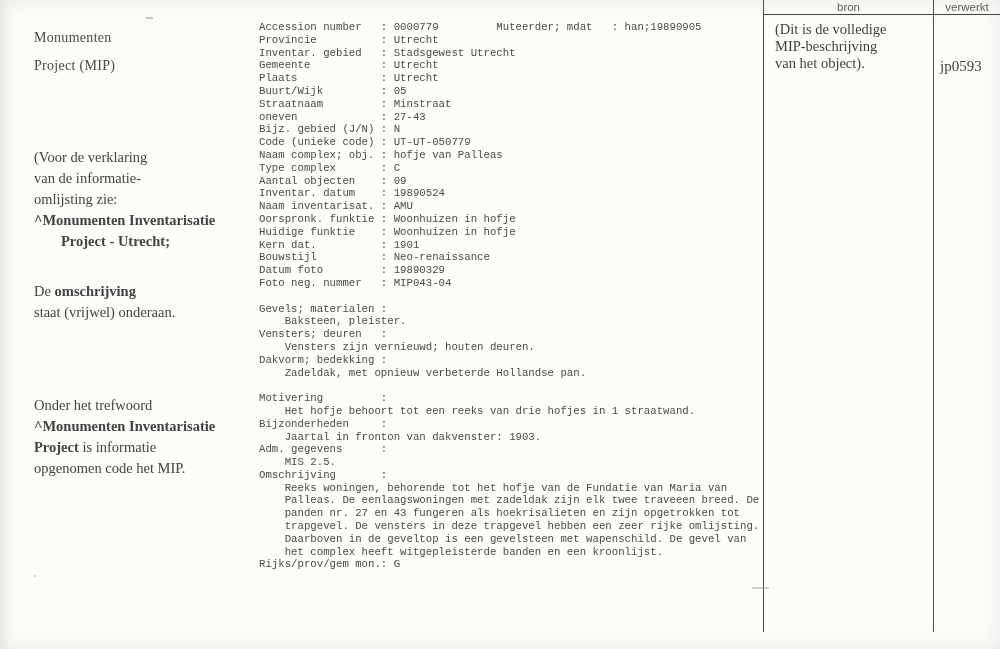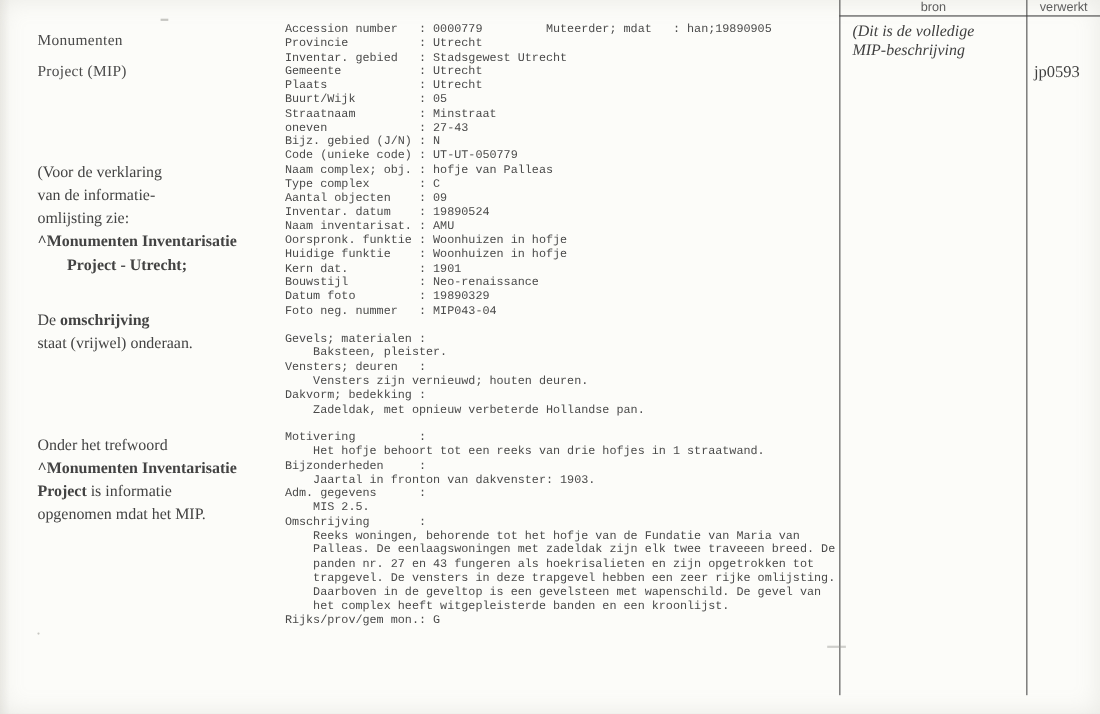--- a/index.html
+++ b/index.html
@@ -50,21 +50,20 @@
     font-size:11.5px;line-height:13px;
     color:#5d5d5d;
     text-align:center;
   }
   .col-header-bron{left:764px;width:169px;}
   .col-header-verwerkt{left:934px;width:66px;}
   .bron-note{
     left:775px;top:21px;width:155px;
     font-size:14.5px;line-height:17px;
     color:#3f3f3f;
-    font-style:italic;
   }
   .verwerkt-value{
     left:940px;top:58px;
     font-size:15px;
     color:#3f3f3f;
   }
   
   .artifact{background:#9a9a94;opacity:0.55;}
   .artifact-dash{left:146px;top:17px;width:7px;height:2px;}
   .artifact-tick{left:752px;top:587px;width:17px;height:1.5px;opacity:0.45;}
@@ -90,21 +89,21 @@
 
   <div class="abs note note-2">
       <div><span>De </span><span style="font-weight: bold;">omschrijving</span></div>
       <div><span>staat (vrijwel) onderaan.</span></div>
     </div>
 
   <div class="abs note note-3">
       <div><span>Onder het trefwoord</span></div>
       <div><span style="font-weight: bold;">^Monumenten Inventarisatie</span></div>
       <div><span style="font-weight: bold;">Project</span><span> is informatie</span></div>
-      <div><span>opgenomen mdat het MIP.</span></div>
+      <div><span>opgenomen code het MIP.</span></div>
     </div>
 
   <pre class="abs record">Accession number   : 0000779         Muteerder; mdat   : han;19890905
 Provincie          : Utrecht
 Inventar. gebied   : Stadsgewest Utrecht
 Gemeente           : Utrecht
 Plaats             : Utrecht
 Buurt/Wijk         : 05
 Straatnaam         : Minstraat
 oneven             : 27-43
@@ -147,20 +146,21 @@
   <div class="abs vline vline-1"></div>
   <div class="abs vline vline-2"></div>
   <div class="abs hline"></div>
 
   <div class="abs col-header col-header-bron">bron</div>
   <div class="abs col-header col-header-verwerkt">verwerkt</div>
 
   <div class="abs bron-note">
       <div><span>(Dit is de volledige</span></div>
       <div><span>MIP-beschrijving</span></div>
+      <div><span>van het object).</span></div>
     </div>
 
   <div class="abs verwerkt-value">jp0593</div>
 
   <div class="abs artifact artifact-dash"></div>
   <div class="abs artifact artifact-tick"></div>
   <div class="abs artifact artifact-dot"></div>
 
 </div>
 

